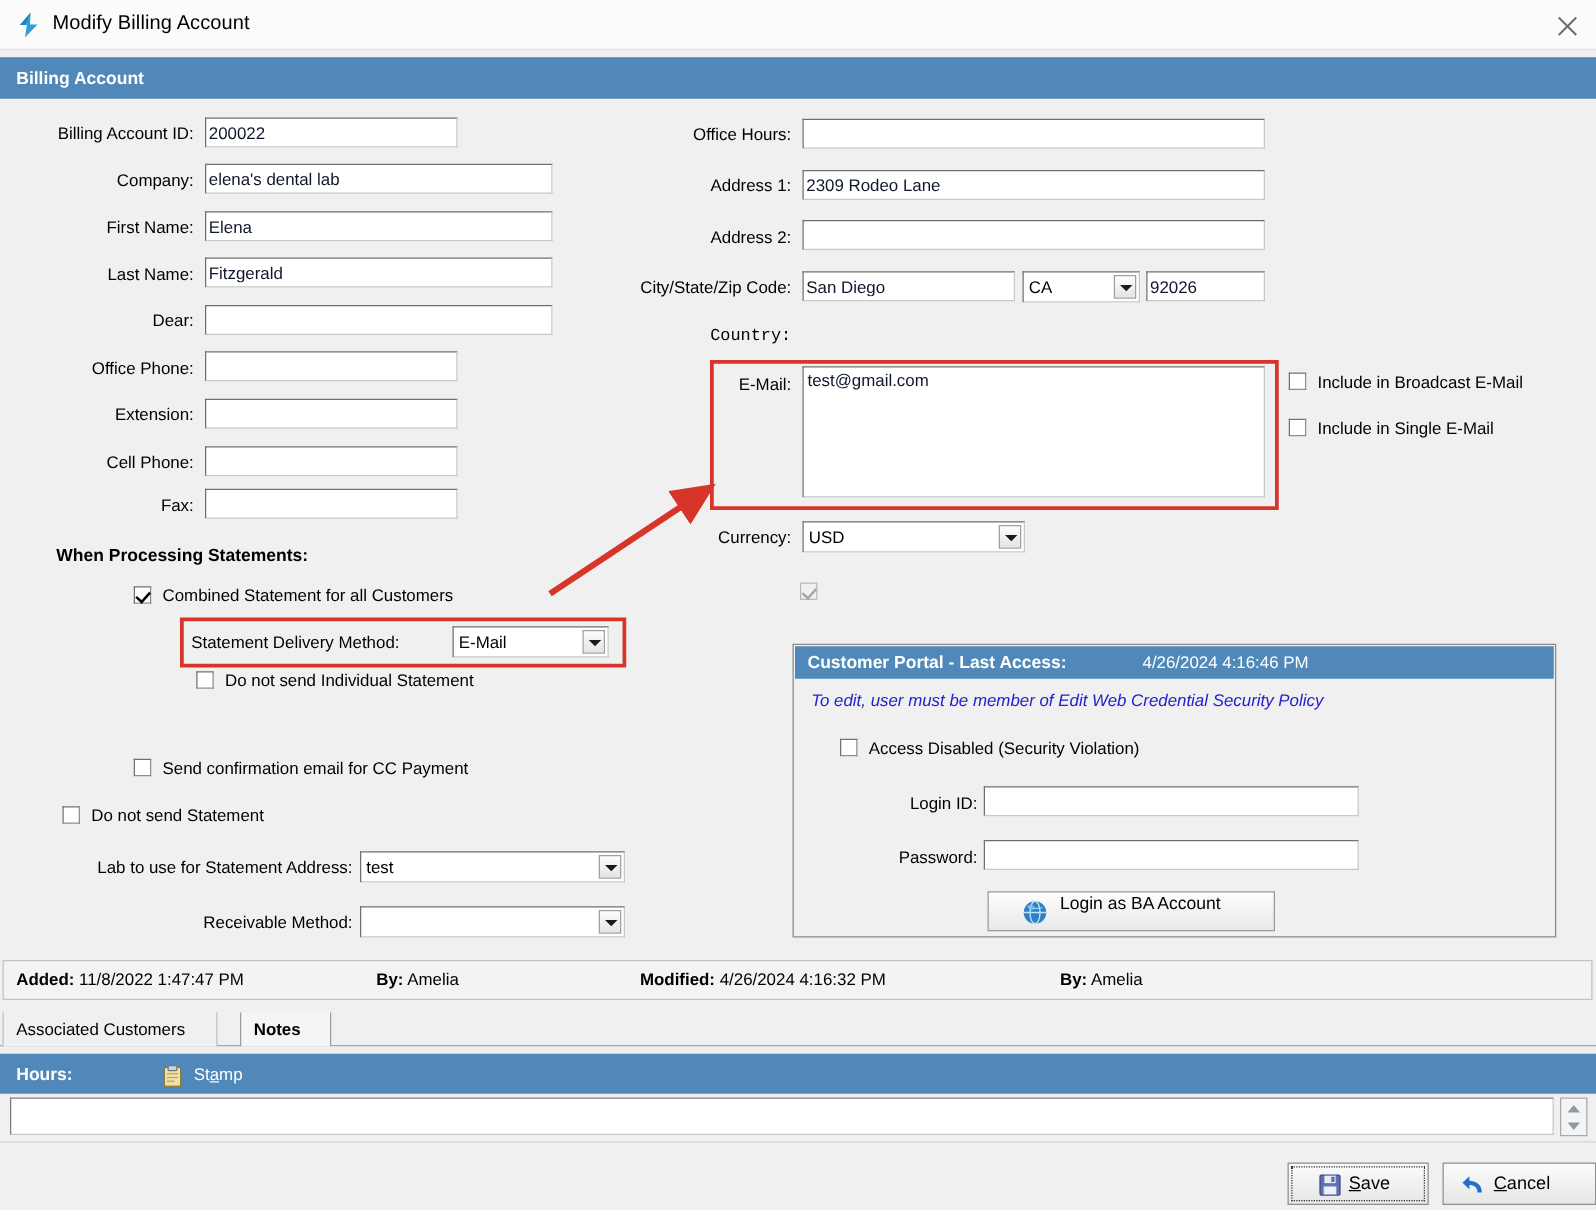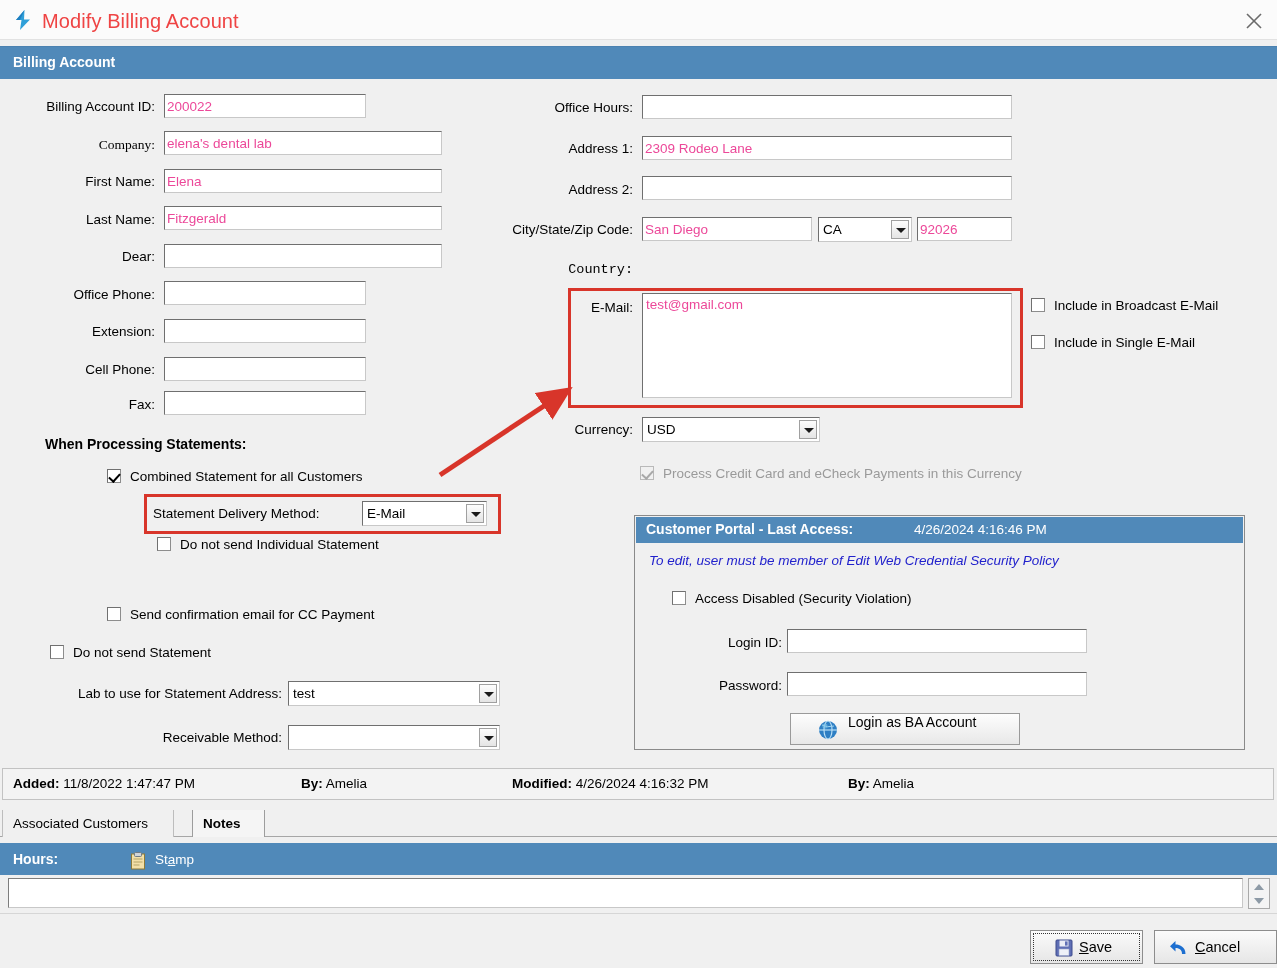--- a/index.html
+++ b/index.html
@@ -22,21 +22,21 @@
   .titlebar {
     position: absolute; left: 0; top: 0; width: 1277px; height: 40px;
     background: #fbfbfb;
     border-bottom: 1px solid #e2e2e2;
   }
   .title-logo {
     position: absolute; left: 12px; top: 9px; width: 22px; height: 22px;
   }
   .title-text {
     position: absolute; left: 42px; top: 10px;
-    font-size: 20px; color: #ef4444;
+    font-size: 16px; color: #000000;
     letter-spacing: 0.1px;
   }
   .close-btn {
     position: absolute; right: 0; top: 0; width: 46px; height: 40px;
     cursor: pointer;
   }
   .close-btn svg { position: absolute; left: 14px; top: 12px; }
 
   
   .section-header {
@@ -67,21 +67,21 @@
   .tb {
     position: absolute;
     background: #ffffff;
     border: 1px solid #8e8e8e;
     border-top-color: #6f6f6f;
     border-left-color: #6f6f6f;
     border-right-color: #c8c8c8;
     border-bottom-color: #c8c8c8;
     font-family: "Liberation Sans", sans-serif;
     font-size: 13.5px;
-    color: #ec4899;
+    color: #0f172a;
     padding: 0 2px;
     line-height: 1;
     outline: none;
   }
   input.tb { height: 24px; }
   textarea.tb { resize: none; overflow: hidden; padding: 3px 3px; line-height: 1.25; }
 
   .combo {
     position: absolute;
     background: #ffffff;
@@ -266,21 +266,21 @@
     </div>
   </div>
 
   <div class="section-header">
     <span class="lbl">Billing Account</span>
   </div>
 
   <span class="lbl-r" style="left:10px; top:99px; width:145px;">Billing Account ID:</span>
   <input class="tb" style="left: 164px; top: 94px; width: 202px;" value="200022">
 
-  <span class="lbl-r" style="left:10px; top:137px; width:145px;font-family:Liberation Serif, serif;">Company:</span>
+  <span class="lbl-r" style="left:10px; top:137px; width:145px;">Company:</span>
   <input class="tb" style="left: 164px; top: 131px; width: 278px;" value="elena's dental lab">
 
   <span class="lbl-r" style="left:10px; top:174px; width:145px;">First Name:</span>
   <input class="tb" style="left: 164px; top: 169px; width: 278px;" value="Elena">
 
   <span class="lbl-r" style="left:10px; top:212px; width:145px;">Last Name:</span>
   <input class="tb" style="left: 164px; top: 206px; width: 278px;" value="Fitzgerald">
 
   <span class="lbl-r" style="left:10px; top:249px; width:145px;">Dear:</span>
   <input class="tb" style="left: 164px; top: 244px; width: 278px;" value="">
@@ -357,21 +357,20 @@
   <div class="cb" style="left:1031px; top:335px;"></div>
   <span class="lbl-l" style="left:1054px; top:335px;">Include in Single E-Mail</span>
 
   <span class="lbl-r" style="left:500px; top:422px; width:133px;">Currency:</span>
   <div class="combo" style="left:642px; top:417px; width:178px;">
     <span class="val">USD</span>
     <span class="btn"></span>
   </div>
 
   <div class="cb disabled checked" style="left:640px; top:466px;"></div>
-  <span class="lbl-l" style="left:663px; top:466px; color:#9a9a9a;">Process Credit Card and eCheck Payments in this Currency</span>
 
   <div class="portal" style="left:634px; top:515px; width:611px; height:235px;">
     <div class="portal-head">
       <span class="t1">Customer Portal - Last Access:</span>
       <span class="t2" style="left:278px;">4/26/2024 4:16:46 PM</span>
     </div>
     <span class="portal-note" style="left:14px; top:37px;">To edit, user must be member of Edit Web Credential Security Policy</span>
 
     <div class="cb" style="left:37px; top:75px;"></div>
     <span class="lbl-l" style="left:60px; top:75px;">Access Disabled (Security Violation)</span>

